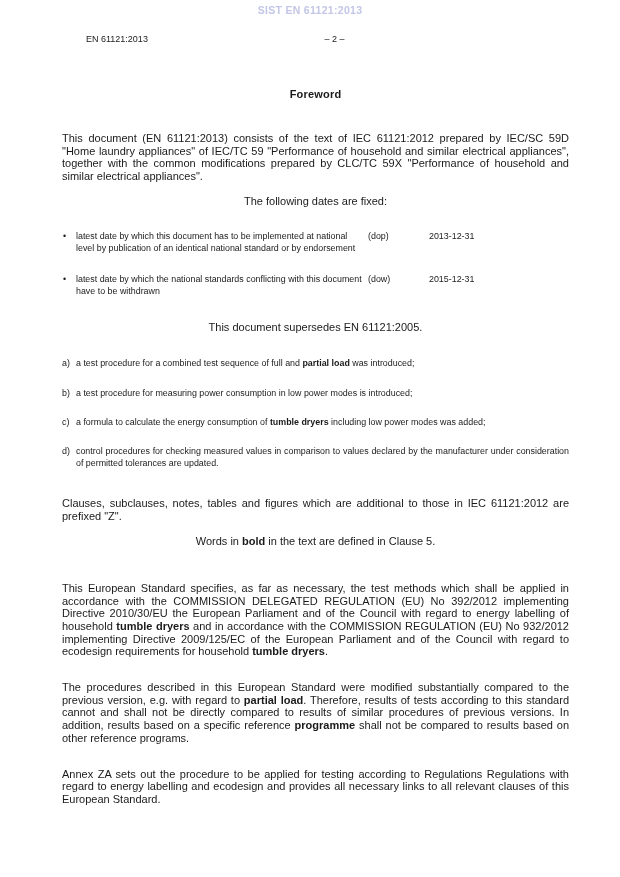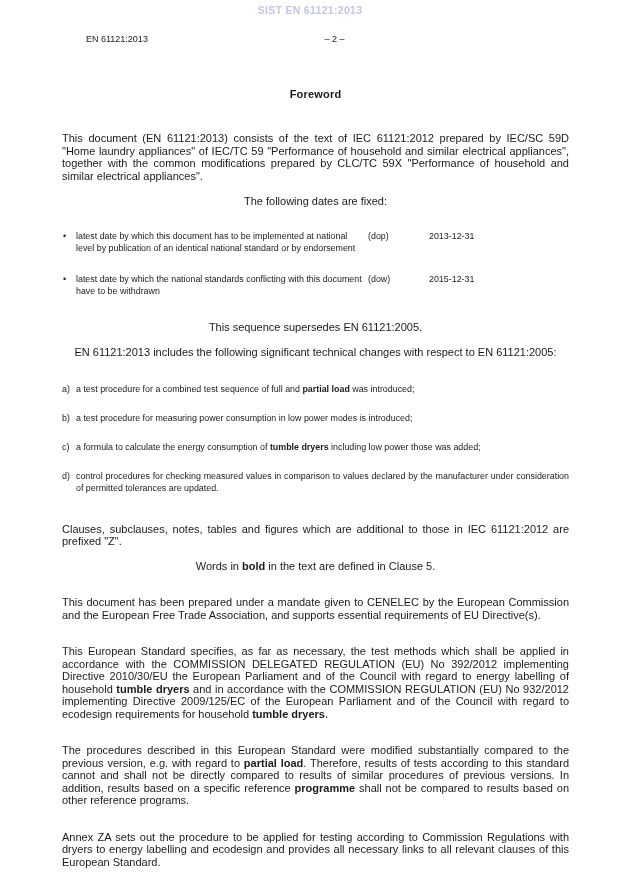--- a/index.html
+++ b/index.html
@@ -189,61 +189,59 @@
         <span class="bullet-cols">
           <span class="bullet-text">latest date by which the national standards conflicting with this document have to be withdrawn</span>
           <span class="bullet-code">(dow)</span>
           <span class="bullet-date">2015-12-31</span>
         </span>
       </li>
     </ul>
 
     <div class="spacer-lg"></div>
 
-    <p class="para nojust">This sequence supersedes EN 61121:2005.</p>
-
-    <p class="para nojust">EN 61121:2013 includes the following significant technical changes with respect to EN 61121:2005:</p>
+    <p class="para nojust">This document supersedes EN 61121:2005.</p>
+
 
     <div class="spacer-md"></div>
 
     <ol class="alpha-list">
       <li class="alpha-item">
         <span class="alpha-marker">a)</span>
         <span class="alpha-text"><span>a test procedure for a combined test sequence of full and </span><b>partial load</b><span> was introduced;</span></span>
       </li>
       <li class="alpha-item">
         <span class="alpha-marker">b)</span>
         <span class="alpha-text"><span>a test procedure for measuring power consumption in low power modes is introduced;</span><b></b><span></span></span>
       </li>
       <li class="alpha-item">
         <span class="alpha-marker">c)</span>
-        <span class="alpha-text"><span>a formula to calculate the energy consumption of </span><b>tumble dryers</b><span> including low power those was added;</span></span>
+        <span class="alpha-text"><span>a formula to calculate the energy consumption of </span><b>tumble dryers</b><span> including low power modes was added;</span></span>
       </li>
       <li class="alpha-item">
         <span class="alpha-marker">d)</span>
         <span class="alpha-text"><span>control procedures for checking measured values in comparison to values declared by the manufacturer under consideration of permitted tolerances are updated.</span><b></b><span></span></span>
       </li>
     </ol>
 
     <div class="spacer-md"></div>
 
     <p class="para">Clauses, subclauses, notes, tables and figures which are additional to those in IEC 61121:2012 are prefixed "Z".</p>
 
     <p class="para nojust"><span>Words in </span><b>bold</b><span> in the text are defined in Clause 5.</span></p>
 
     <div class="spacer-md"></div>
 
-    <p class="para">This document has been prepared under a mandate given to CENELEC by the European Commission and the European Free Trade Association, and supports essential requirements of EU Directive(s).</p>
 
     <div class="spacer-md"></div>
 
     <p class="para"><span>This European Standard specifies, as far as necessary, the test methods which shall be applied in accordance with the COMMISSION DELEGATED REGULATION (EU) No 392/2012 implementing Directive 2010/30/EU the European Parliament and of the Council with regard to energy labelling of household </span><b>tumble dryers</b><span> and in accordance with the COMMISSION REGULATION (EU) No 932/2012 implementing Directive 2009/125/EC of the European Parliament and of the Council with regard to ecodesign requirements for household </span><b>tumble dryers</b><span>.</span></p>
 
     <div class="spacer-md"></div>
 
     <p class="para"><span>The procedures described in this European Standard were modified substantially compared to the previous version, e.g. with regard to </span><b>partial load</b><span>. Therefore, results of tests according to this standard cannot and shall not be directly compared to results of similar procedures of previous versions. In addition, results based on a specific reference </span><b>programme</b><span> shall not be compared to results based on other reference programs.</span></p>
 
     <div class="spacer-md"></div>
 
-    <p class="para">Annex ZA sets out the procedure to be applied for testing according to Commission Regulations with dryers to energy labelling and ecodesign and provides all necessary links to all relevant clauses of this European Standard.</p>
+    <p class="para">Annex ZA sets out the procedure to be applied for testing according to Regulations Regulations with regard to energy labelling and ecodesign and provides all necessary links to all relevant clauses of this European Standard.</p>
 
   </div>
 </div>
 
 </body></html>

